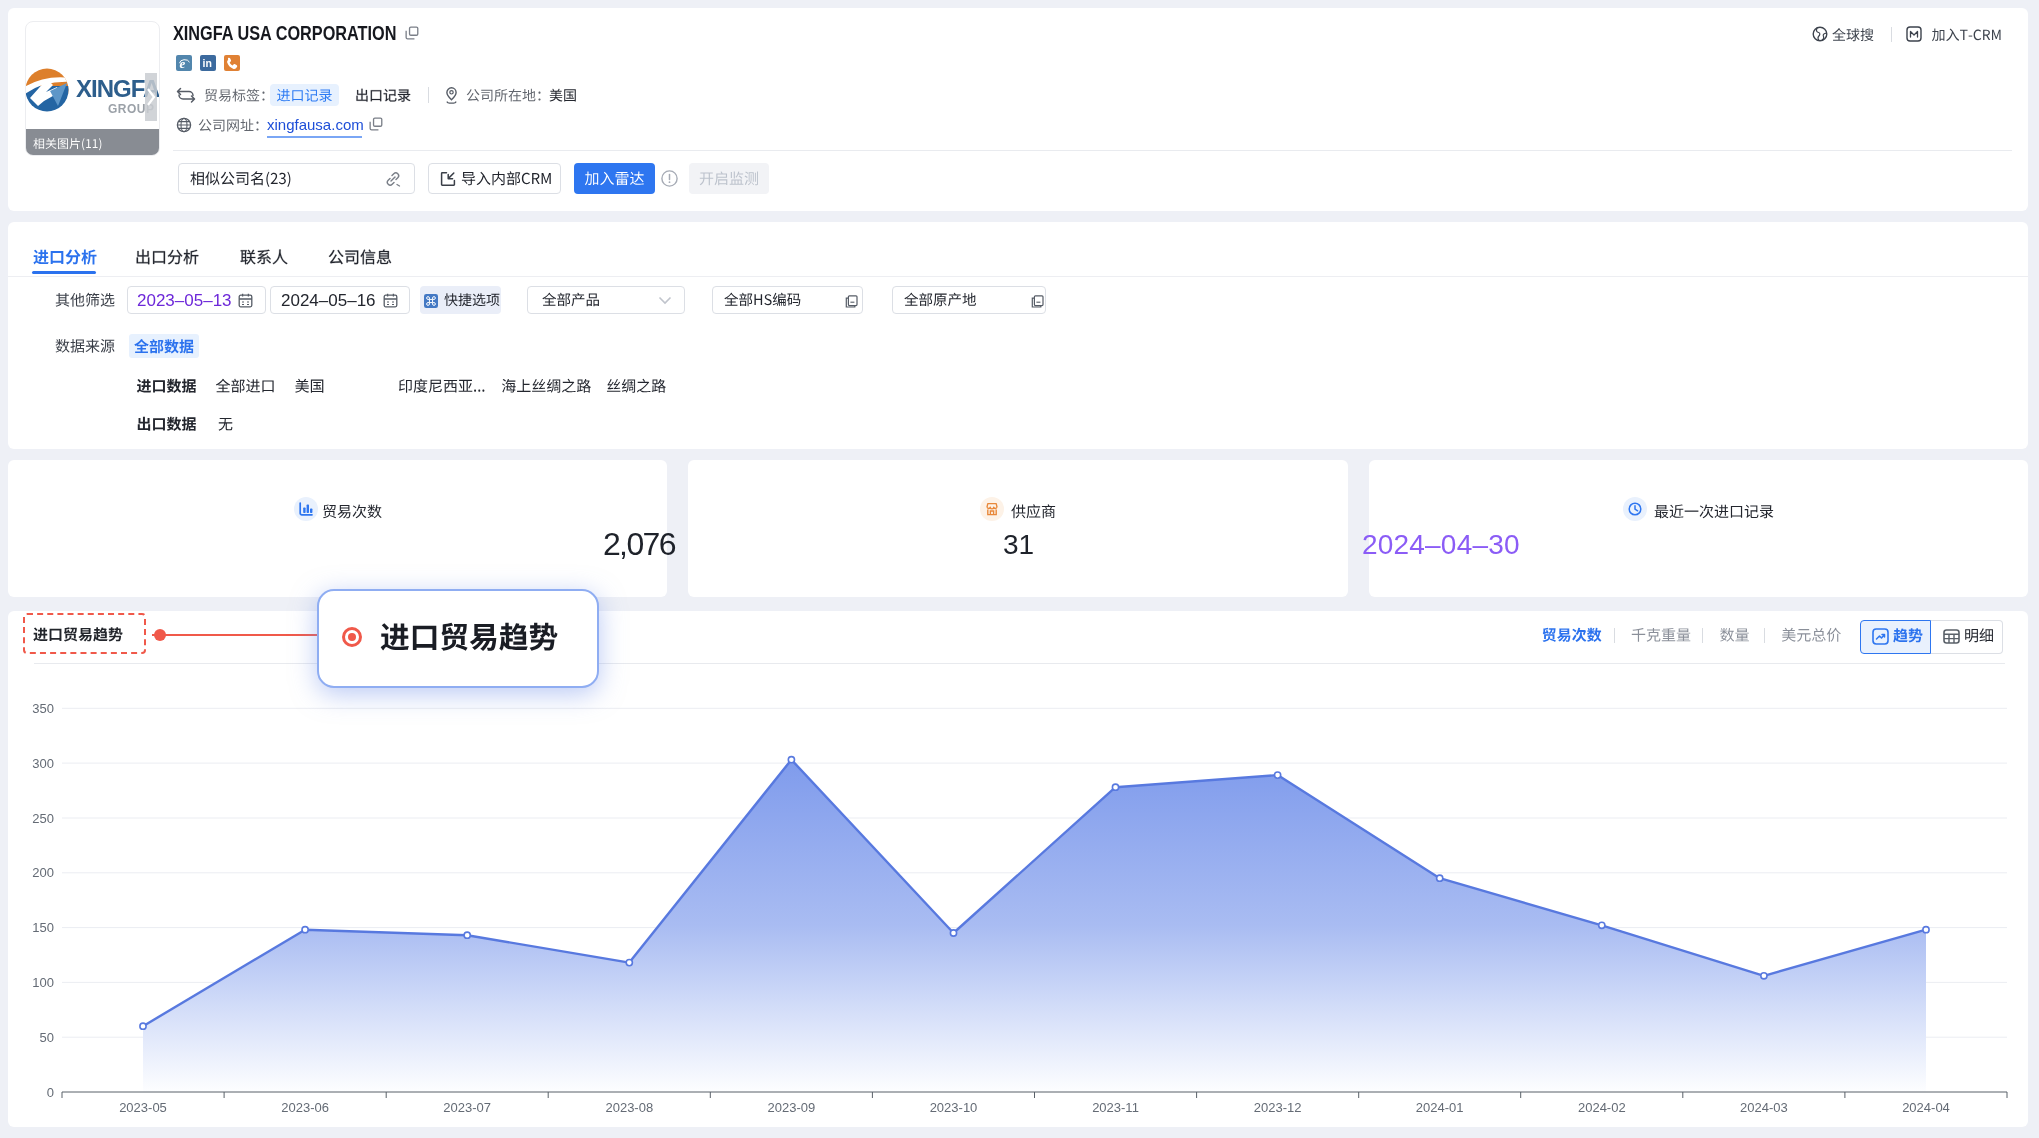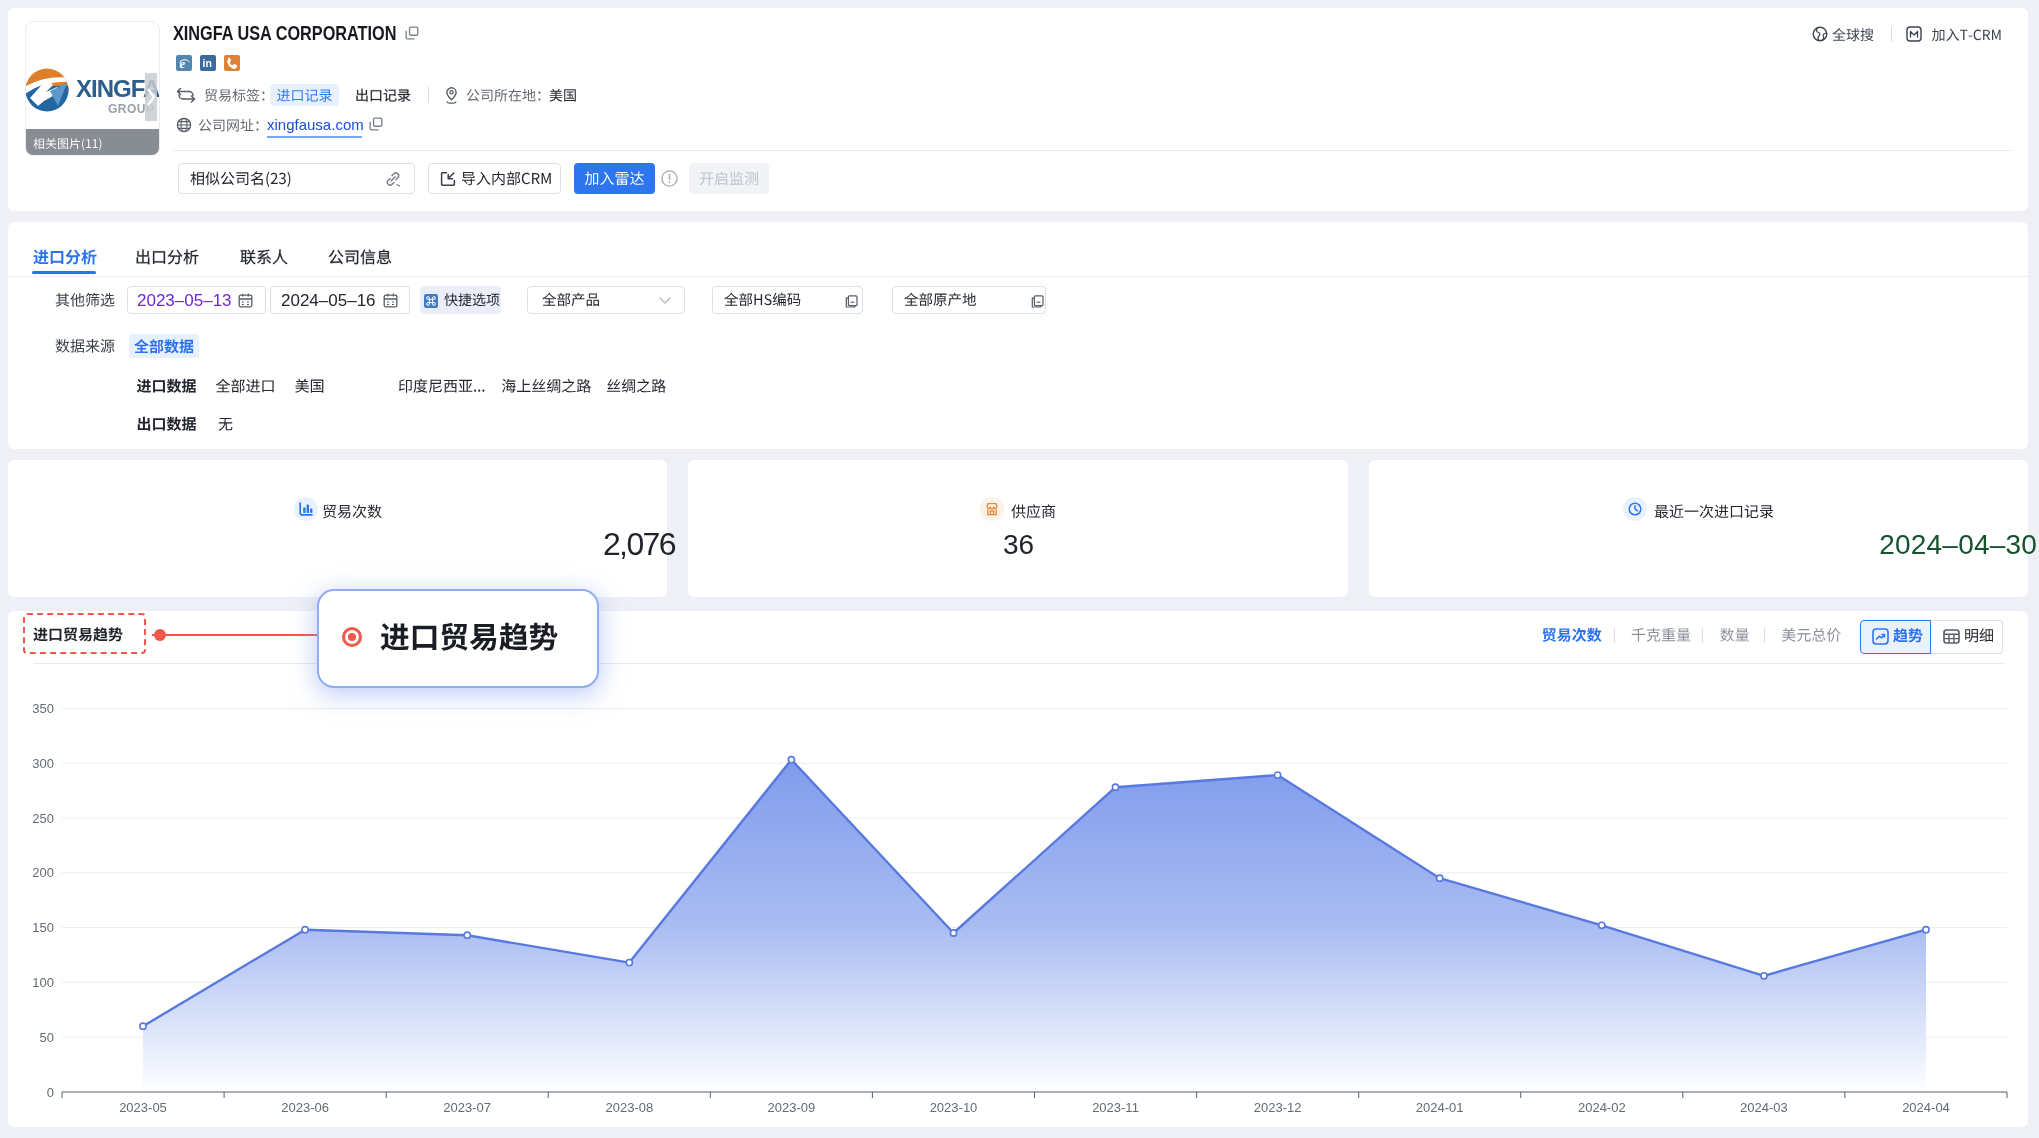--- a/index.html
+++ b/index.html
@@ -140,27 +140,27 @@
 <rect x="4.2" y="5.5" width="2.4" height="5.5" rx="0.7" fill="#2e76f0"></rect>
 <rect x="7.6" y="2.5" width="2.4" height="8.5" rx="0.7" fill="#2e76f0"></rect>
 <rect x="11" y="6.5" width="2.4" height="4.5" rx="0.7" fill="#2e76f0"></rect>
 </svg>
 <div class="abs" style="left:0px;top:530px;width:675px;text-align:right;font-size:32px;line-height:29px;letter-spacing:-1.6px;color:#1e222a">2,076</div>
 <div class="abs" style="left:980px;top:497px;width:24px;height:24px;background:#fdf2e7;border-radius:50%"></div>
 <svg class="abs" style="left:985px;top:502px" width="14" height="14" viewBox="0 0 14 14">
 <path d="M2 5.2 L2.8 1.6 H11.2 L12 5.2 M2 5.2 a1.7 1.7 0 0 0 3.3 0 a1.7 1.7 0 0 0 3.4 0 a1.7 1.7 0 0 0 3.3 0" fill="none" stroke="#e8883a" stroke-width="1.4" stroke-linejoin="round"></path>
 <path d="M2.8 7.5 V12.6 H11.2 V7.5 M5.4 12.6 V9 H8.6 V12.6" fill="none" stroke="#e8883a" stroke-width="1.4"></path>
 </svg>
-<div class="abs" style="left:681px;top:530px;width:675px;text-align:center;font-size:28px;line-height:29px;color:#1e222a">36</div>
+<div class="abs" style="left:681px;top:530px;width:675px;text-align:center;font-size:28px;line-height:29px;color:#1e222a">31</div>
 <div class="abs" style="left:1623px;top:497px;width:24px;height:24px;background:#e9f1fd;border-radius:50%"></div>
 <svg class="abs" style="left:1628px;top:502px" width="14" height="14" viewBox="0 0 14 14">
 <circle cx="7" cy="7" r="5.8" fill="none" stroke="#2e76f0" stroke-width="1.5"></circle>
 <path d="M7 3.8 V7.2 L9.6 8.8" fill="none" stroke="#2e76f0" stroke-width="1.5" stroke-linecap="round"></path>
 </svg>
-<div class="abs" style="left:1362px;top:530px;width:675px;text-align:right;font-size:28px;line-height:29px;color:#14532d;letter-spacing:0.2px">2024–04–30</div>
+<div class="abs" style="left:1362px;top:530px;width:675px;text-align:left;font-size:28px;line-height:29px;color:#8b5cf6;letter-spacing:0.2px">2024–04–30</div>
 <div class="card" style="left:8px;top:611px;width:2020px;height:516px"></div>
 <div class="abs" style="left:23px;top:613px;width:123px;height:41px;border:2px dashed #f0594a;border-radius:4px"></div>
 <div class="abs" style="left:152px;top:633.5px;width:200px;height:2px;background:#f0594a;z-index:18"></div>
 <div class="abs" style="left:154px;top:628.5px;width:12px;height:12px;background:#f0594a;border-radius:50%;z-index:18"></div>
 <div class="abs" style="left:317px;top:589px;width:282px;height:99px;background:#fff;border:2px solid #8fadf2;border-radius:17px;box-shadow:0 6px 26px rgba(120,150,235,0.5);z-index:20"></div>
 <div class="abs" style="left:342px;top:626.5px;width:20px;height:20px;background:#fff;border:3.5px solid #f0594a;border-radius:50%;z-index:21"></div>
 <div class="abs" style="left:348px;top:632.5px;width:8px;height:8px;background:#f0594a;border-radius:50%;z-index:22"></div>
 <div class="abs" style="left:1614px;top:628px;width:1px;height:15px;background:#d9dce1"></div>
 <div class="abs" style="left:1702px;top:628px;width:1px;height:15px;background:#d9dce1"></div>
 <div class="abs" style="left:1764px;top:628px;width:1px;height:15px;background:#d9dce1"></div>

